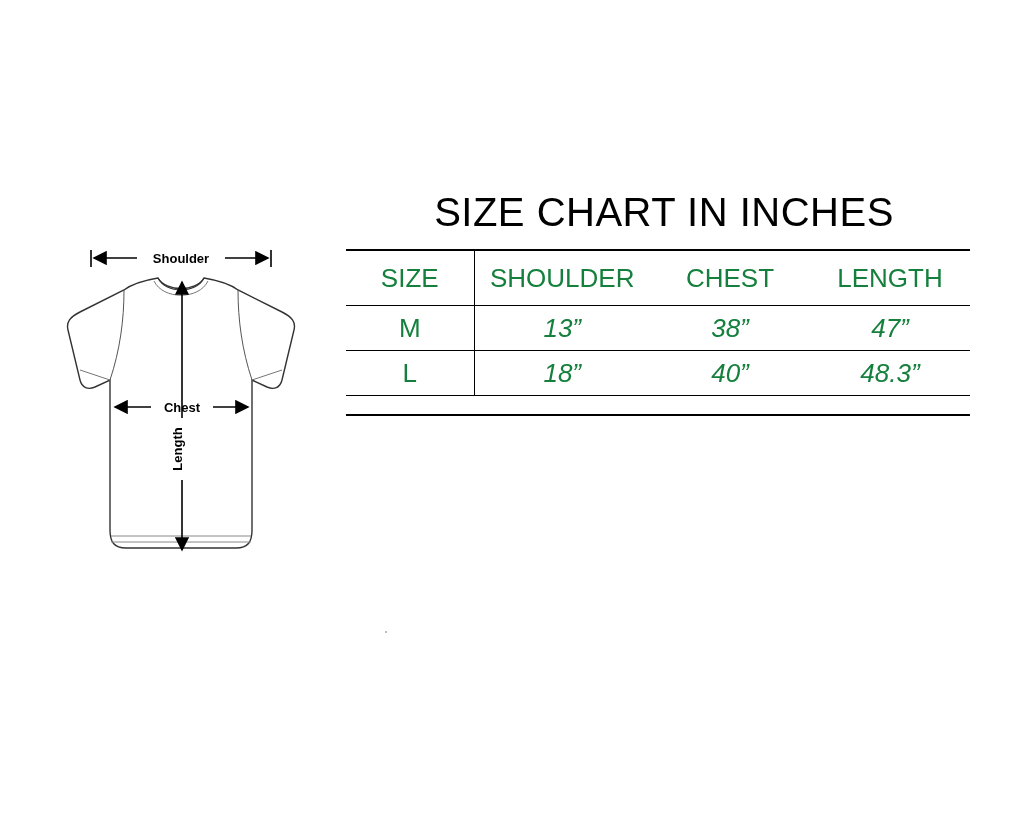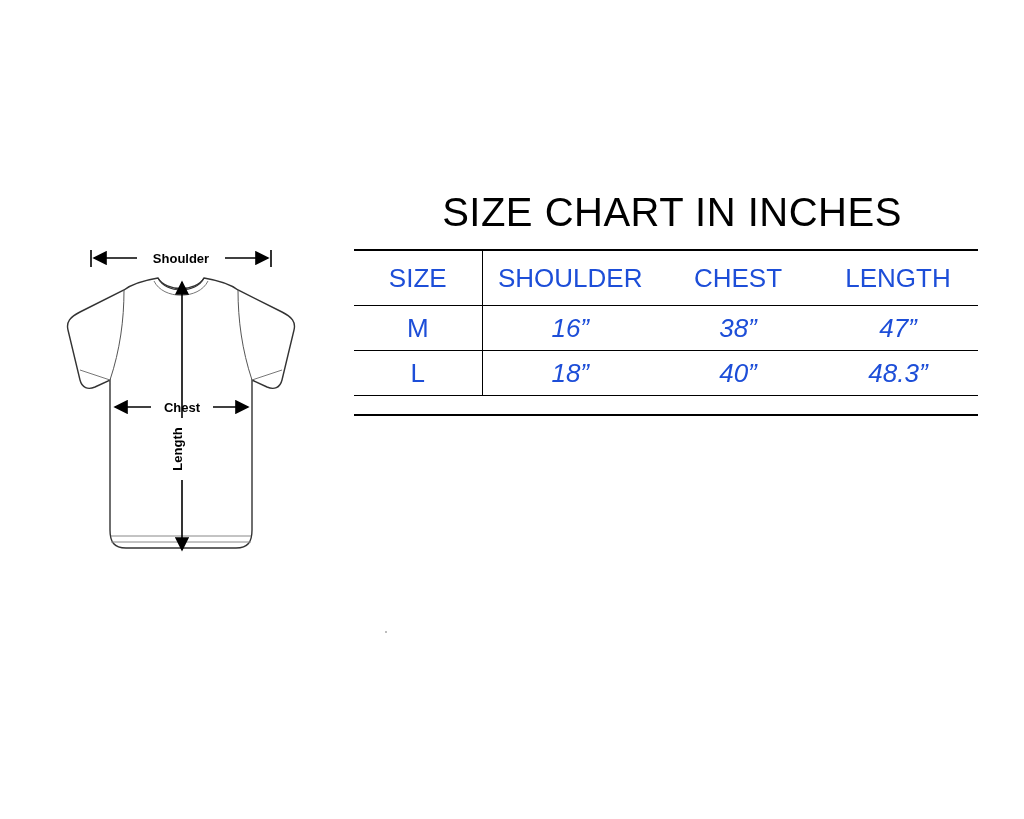--- a/index.html
+++ b/index.html
@@ -37,21 +37,21 @@
   .dim-label {
     font-family: "Liberation Sans", sans-serif;
     font-weight: bold;
     font-size: 13px;
     fill: #000;
   }
 
   
   #chart {
     position: absolute;
-    left: 352px;
+    left: 344px;
     top: 190px;
     width: 640px;
   }
 
   #chart-title {
     font-family: "Liberation Sans", sans-serif;
     font-size: 40px;
     letter-spacing: 0.5px;
     text-align: center;
     color: #000;
@@ -67,21 +67,21 @@
   }
   table.size-table col.c-size   { width: 128px; }
   table.size-table col.c-sh     { width: 176px; }
   table.size-table col.c-ch     { width: 160px; }
   table.size-table col.c-len    { width: 160px; }
 
   table.size-table th,
   table.size-table td {
     border: 1px solid #000;
     text-align: center;
-    color: #1d4ed8;
+    color: #15803d;
     background: #fff;
   }
 
   table.size-table thead th {
     font-family: "Liberation Sans", sans-serif;
     font-weight: normal;
     font-size: 26px;
     height: 54px;
     border-left: none;
     border-right: none;
@@ -213,21 +213,21 @@
         <tr>
           <th class="col-size">SIZE</th>
           <th>SHOULDER</th>
           <th>CHEST</th>
           <th>LENGTH</th>
         </tr>
       </thead>
       <tbody>
         <tr>
           <td class="col-size">M</td>
-          <td class="measure">16”</td>
+          <td class="measure">13”</td>
           <td class="measure">38”</td>
           <td class="measure">47”</td>
         </tr>
         <tr>
           <td class="col-size">L</td>
           <td class="measure">18”</td>
           <td class="measure">40”</td>
           <td class="measure">48.3”</td>
         </tr>
       </tbody>

